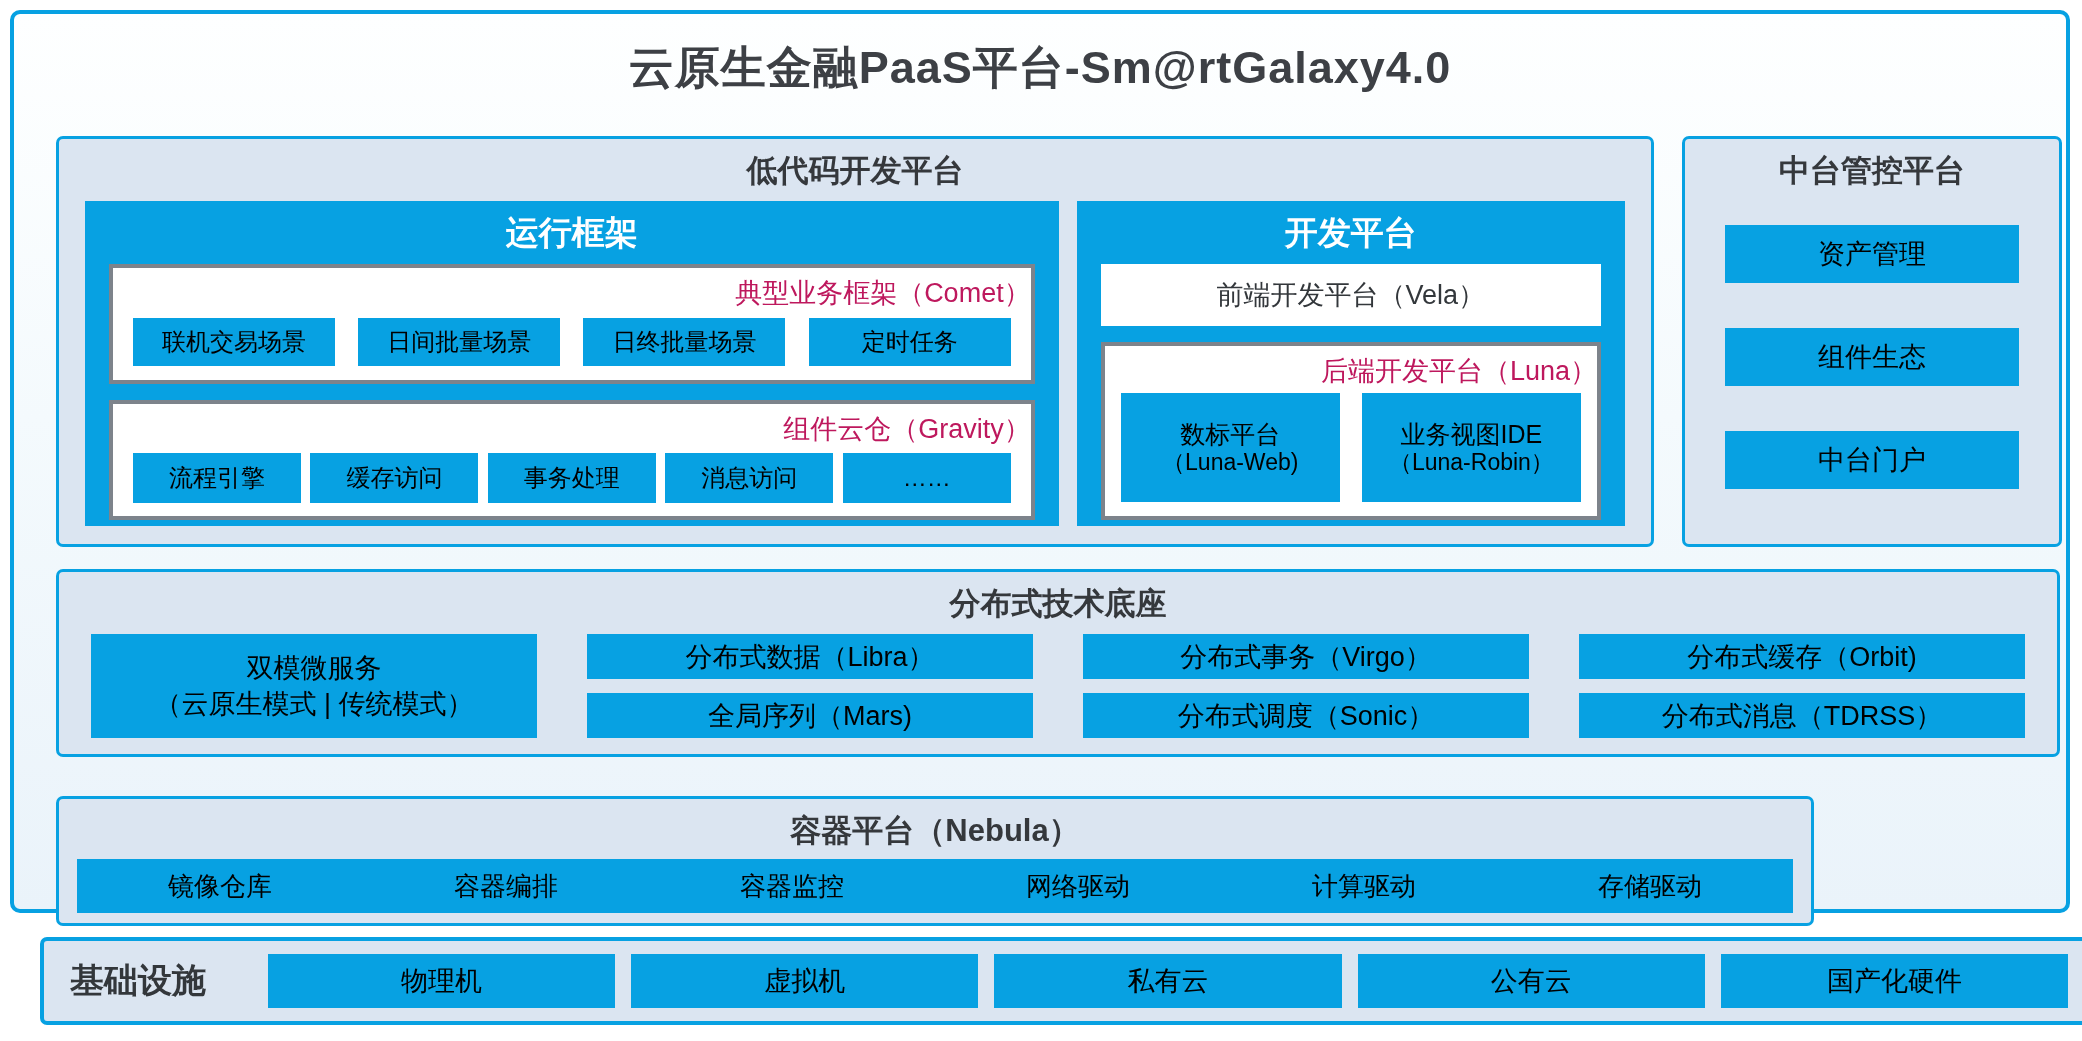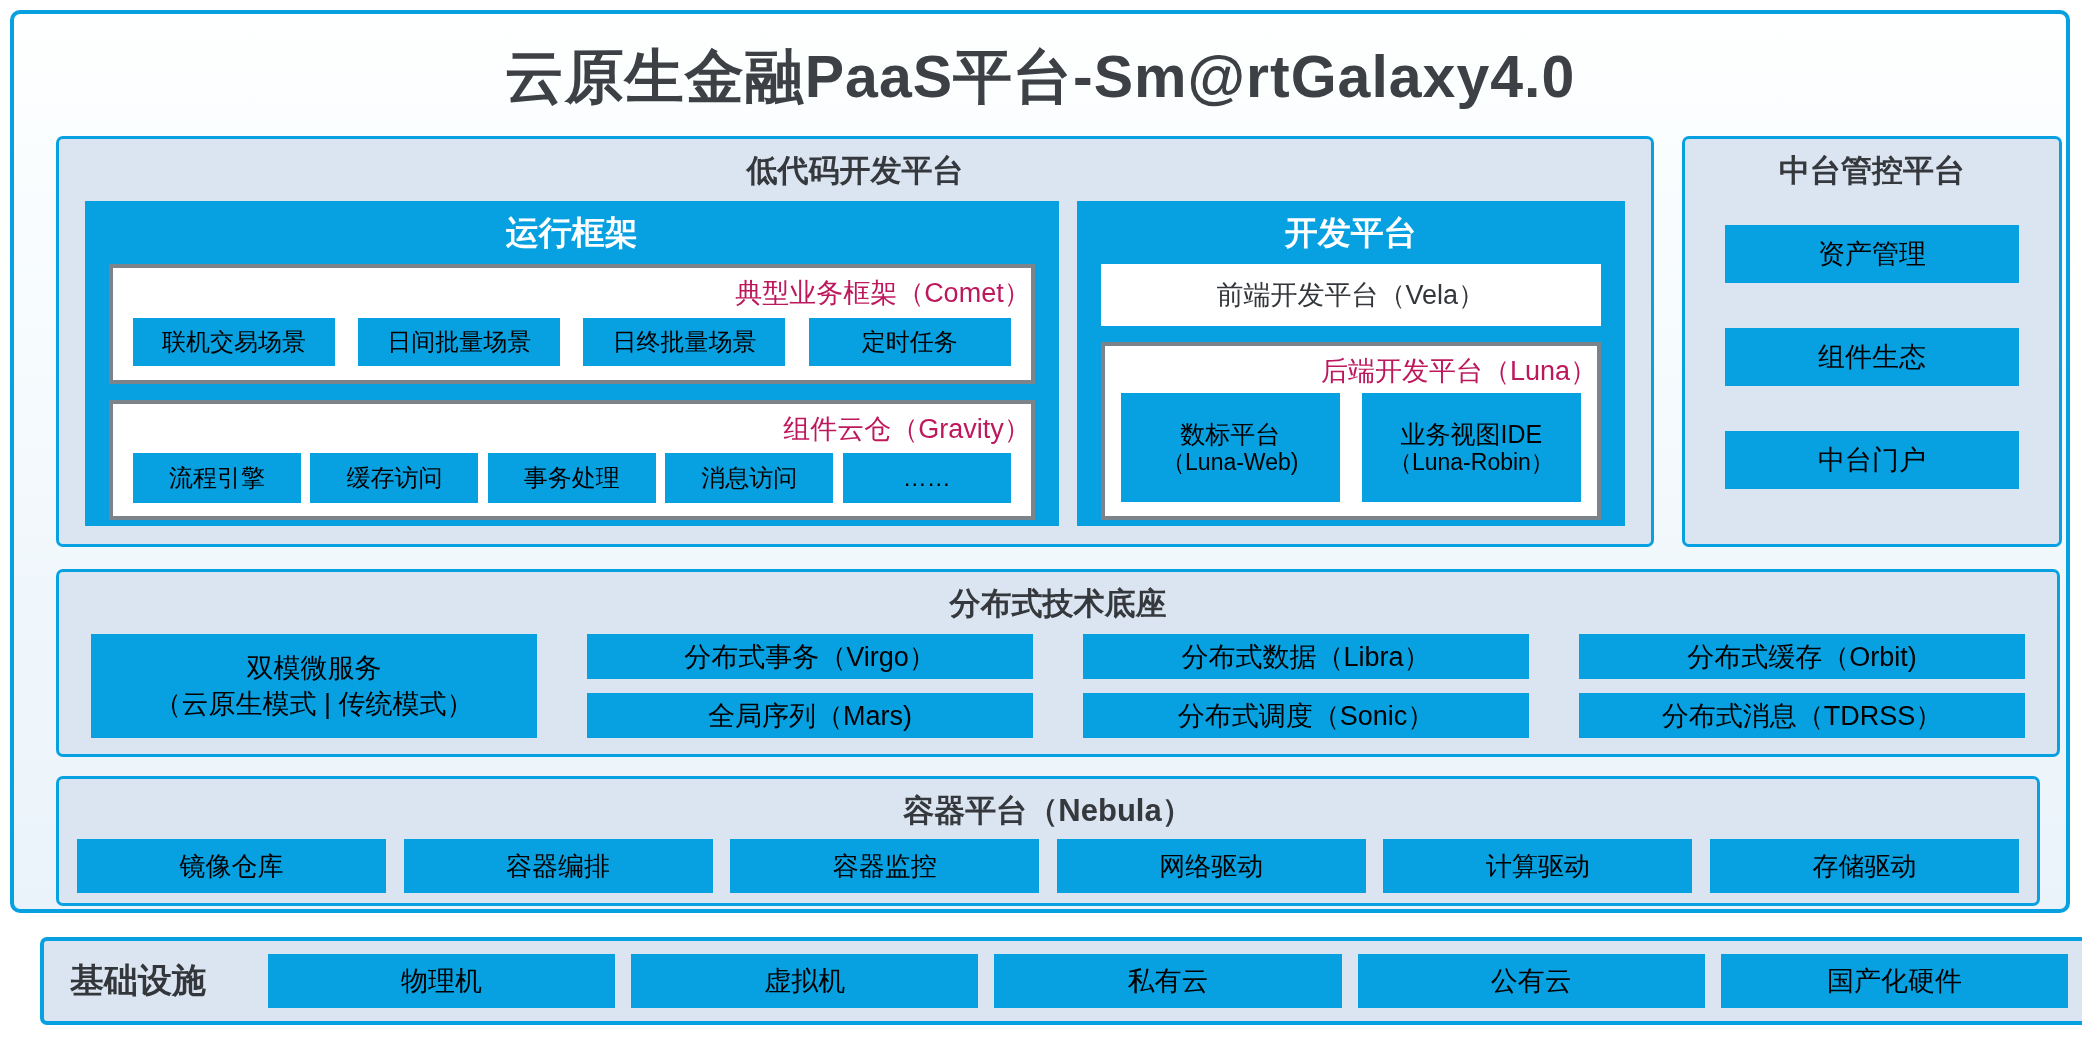--- a/index.html
+++ b/index.html
@@ -11,21 +11,21 @@
   *{box-sizing:border-box;}
 
   
   .outer{
     position:absolute;left:10px;top:10px;width:2060px;height:903px;
     border:4px solid #07a1e2;border-radius:10px;
     background:linear-gradient(180deg,#feffff 0%,#f4fafd 45%,#eaf3fa 100%);
   }
   .main-title{
     position:absolute;left:0;top:24px;width:100%;
-    text-align:center;font-size:59px;font-weight:bold;color:#3d4045;
+    text-align:center;font-size:45px;font-weight:bold;color:#3d4045;
     letter-spacing:1px;
   }
 
   
   .panel{
     position:absolute;background:#dbe5f1;border:3px solid #07a1e2;border-radius:7px;
     display:flex;flex-direction:column;
   }
   .panel-title{
     text-align:center;font-size:31px;font-weight:bold;color:#35383c;
@@ -77,21 +77,21 @@
   
   .panel-distributed{left:42px;top:555px;width:2004px;height:188px;}
   .dist-grid{
     flex:1;display:grid;grid-template-columns:repeat(4,1fr);
     column-gap:50px;row-gap:14px;margin:2px 32px 16px;
   }
   .chip.dist-chip{font-size:27px;height:auto;}
   .chip.dual-chip{grid-row:1/3;flex-direction:column;line-height:1.35;font-size:27px;}
 
   
-  .panel-container{left:42px;top:762px;width:1984px;height:130px;}
+  .panel-container{left:42px;top:782px;width:1758px;height:130px;}
   .cont-row{flex:1;display:flex;justify-content:space-between;align-items:center;margin:0 18px 14px;}
   .chip.cont-chip{width:309px;height:54px;font-size:26px;}
 
   
   .panel-infra{
     left:12px;top:937px;width:2058px;height:88px;
     flex-direction:row;align-items:center;border-width:4px;padding:0 26px;margin-left:28px;
   }
   .infra-label{font-size:34px;font-weight:bold;color:#33373b;flex:0 0 auto;white-space:nowrap;}
   .infra-row{flex:1;display:flex;gap:16px;margin-left:62px;align-items:center;}
@@ -167,22 +167,22 @@
       </div>
     </section>
 
     <section class="panel panel-distributed">
       <div class="panel-title">分布式技术底座</div>
       <div class="dist-grid">
         <div class="chip dual-chip">
           <span>双模微服务</span>
           <span>（云原生模式 | 传统模式）</span>
         </div>
+        <div class="chip dist-chip">分布式数据（Libra）</div>
         <div class="chip dist-chip">分布式事务（Virgo）</div>
-        <div class="chip dist-chip">分布式数据（Libra）</div>
         <div class="chip dist-chip">分布式缓存（Orbit)</div>
         <div class="chip dist-chip">全局序列（Mars)</div>
         <div class="chip dist-chip">分布式调度（Sonic）</div>
         <div class="chip dist-chip">分布式消息（TDRSS）</div>
       </div>
     </section>
 
     <section class="panel panel-container">
       <div class="panel-title">容器平台（Nebula）</div>
       <div class="cont-row">

